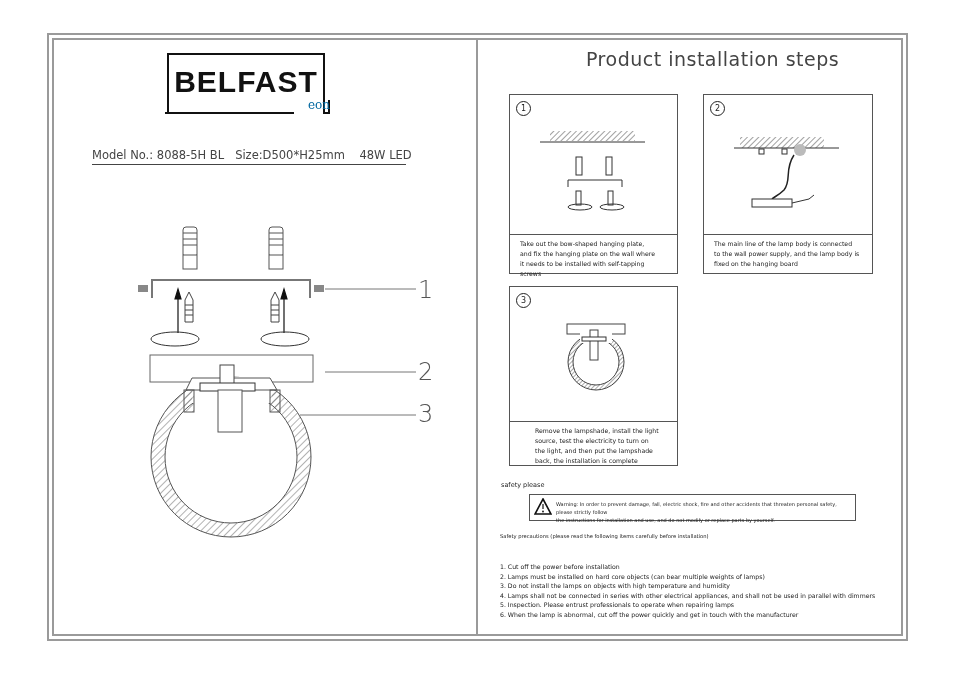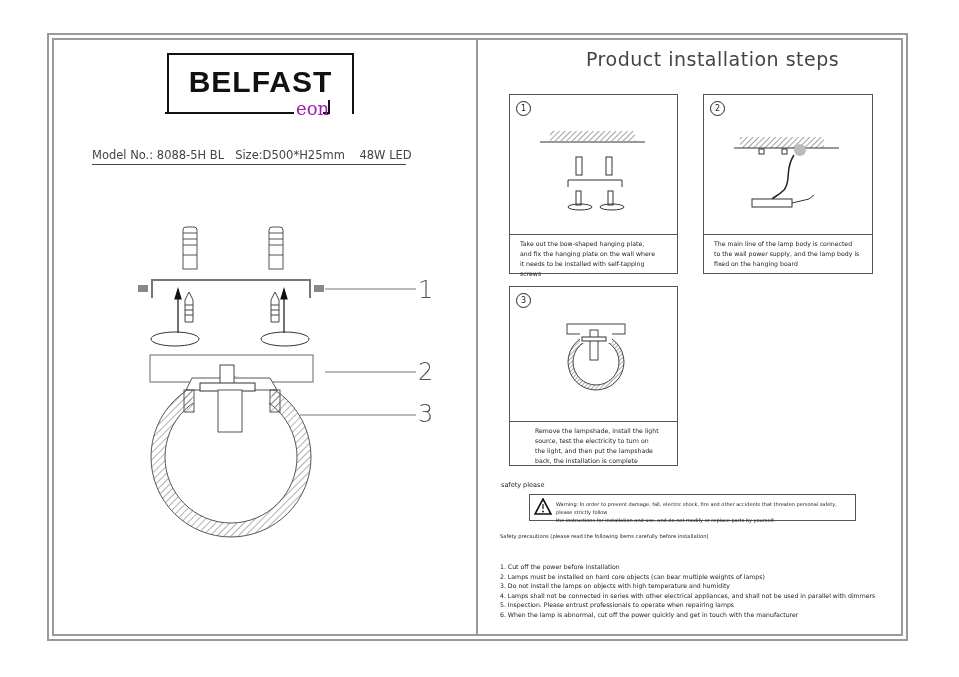--- a/index.html
+++ b/index.html
@@ -5,30 +5,30 @@
   html, body { margin:0; padding:0; background:#fff; }
   body { width:959px; height:677px; position:relative; overflow:hidden;
          font-family:"DejaVu Sans", sans-serif; color:#222; }
   .frame-outer { position:absolute; left:47px; top:33px; width:861px; height:608px;
                  border:2px solid #9a9a9a; box-sizing:border-box; }
   .frame-inner { position:absolute; left:52px; top:38px; width:851px; height:598px;
                  border:2px solid #9a9a9a; box-sizing:border-box; }
   .divider { position:absolute; left:476px; top:38px; width:2px; height:598px; background:#9a9a9a; }
 
   
-  .logo { position:absolute; left:167px; top:53px; width:187px; height:61px;
+  .logo { position:absolute; left:167px; top:53px; width:158px; height:61px;
           border:2px solid #111; border-bottom:none; box-sizing:border-box; }
   .logo-text { position:absolute; left:0; right:0; top:10px; text-align:center;
                font-family:"Liberation Sans", sans-serif; font-weight:bold; font-size:30px;
                letter-spacing:1px; color:#111; }
   .logo-bottom { position:absolute; left:165px; top:112px; width:129px; height:2px; background:#111; }
   .logo-bottom-r { position:absolute; left:328px; top:100px; width:2px; height:14px; background:#111; }
   .logo-bottom-r2 { position:absolute; left:323px; top:112px; width:7px; height:2px; background:#111; }
-  .logo-sub { position:absolute; left:296px; top:98px; font-family:"DejaVu Serif", serif;
-              font-size:18px; color:#a21caf; }
+  .logo-sub { position:absolute; left:308px; top:98px; font-family:"DejaVu Serif", serif;
+              font-size:12px; color:#0369a1; }
 
   .spec { position:absolute; left:92px; top:148px; font-size:11.5px; color:#444;
           font-family:"DejaVu Sans", sans-serif; white-space:pre;text-align:right; }
   .spec-line { position:absolute; left:92px; top:164px; width:314px; height:1px; background:#444; }
 
   .callout-num { position:absolute; font-family:"DejaVu Sans", sans-serif; font-size:24px;
                  color:#555; font-weight:200; }
   svg { position:absolute; }
 
   

